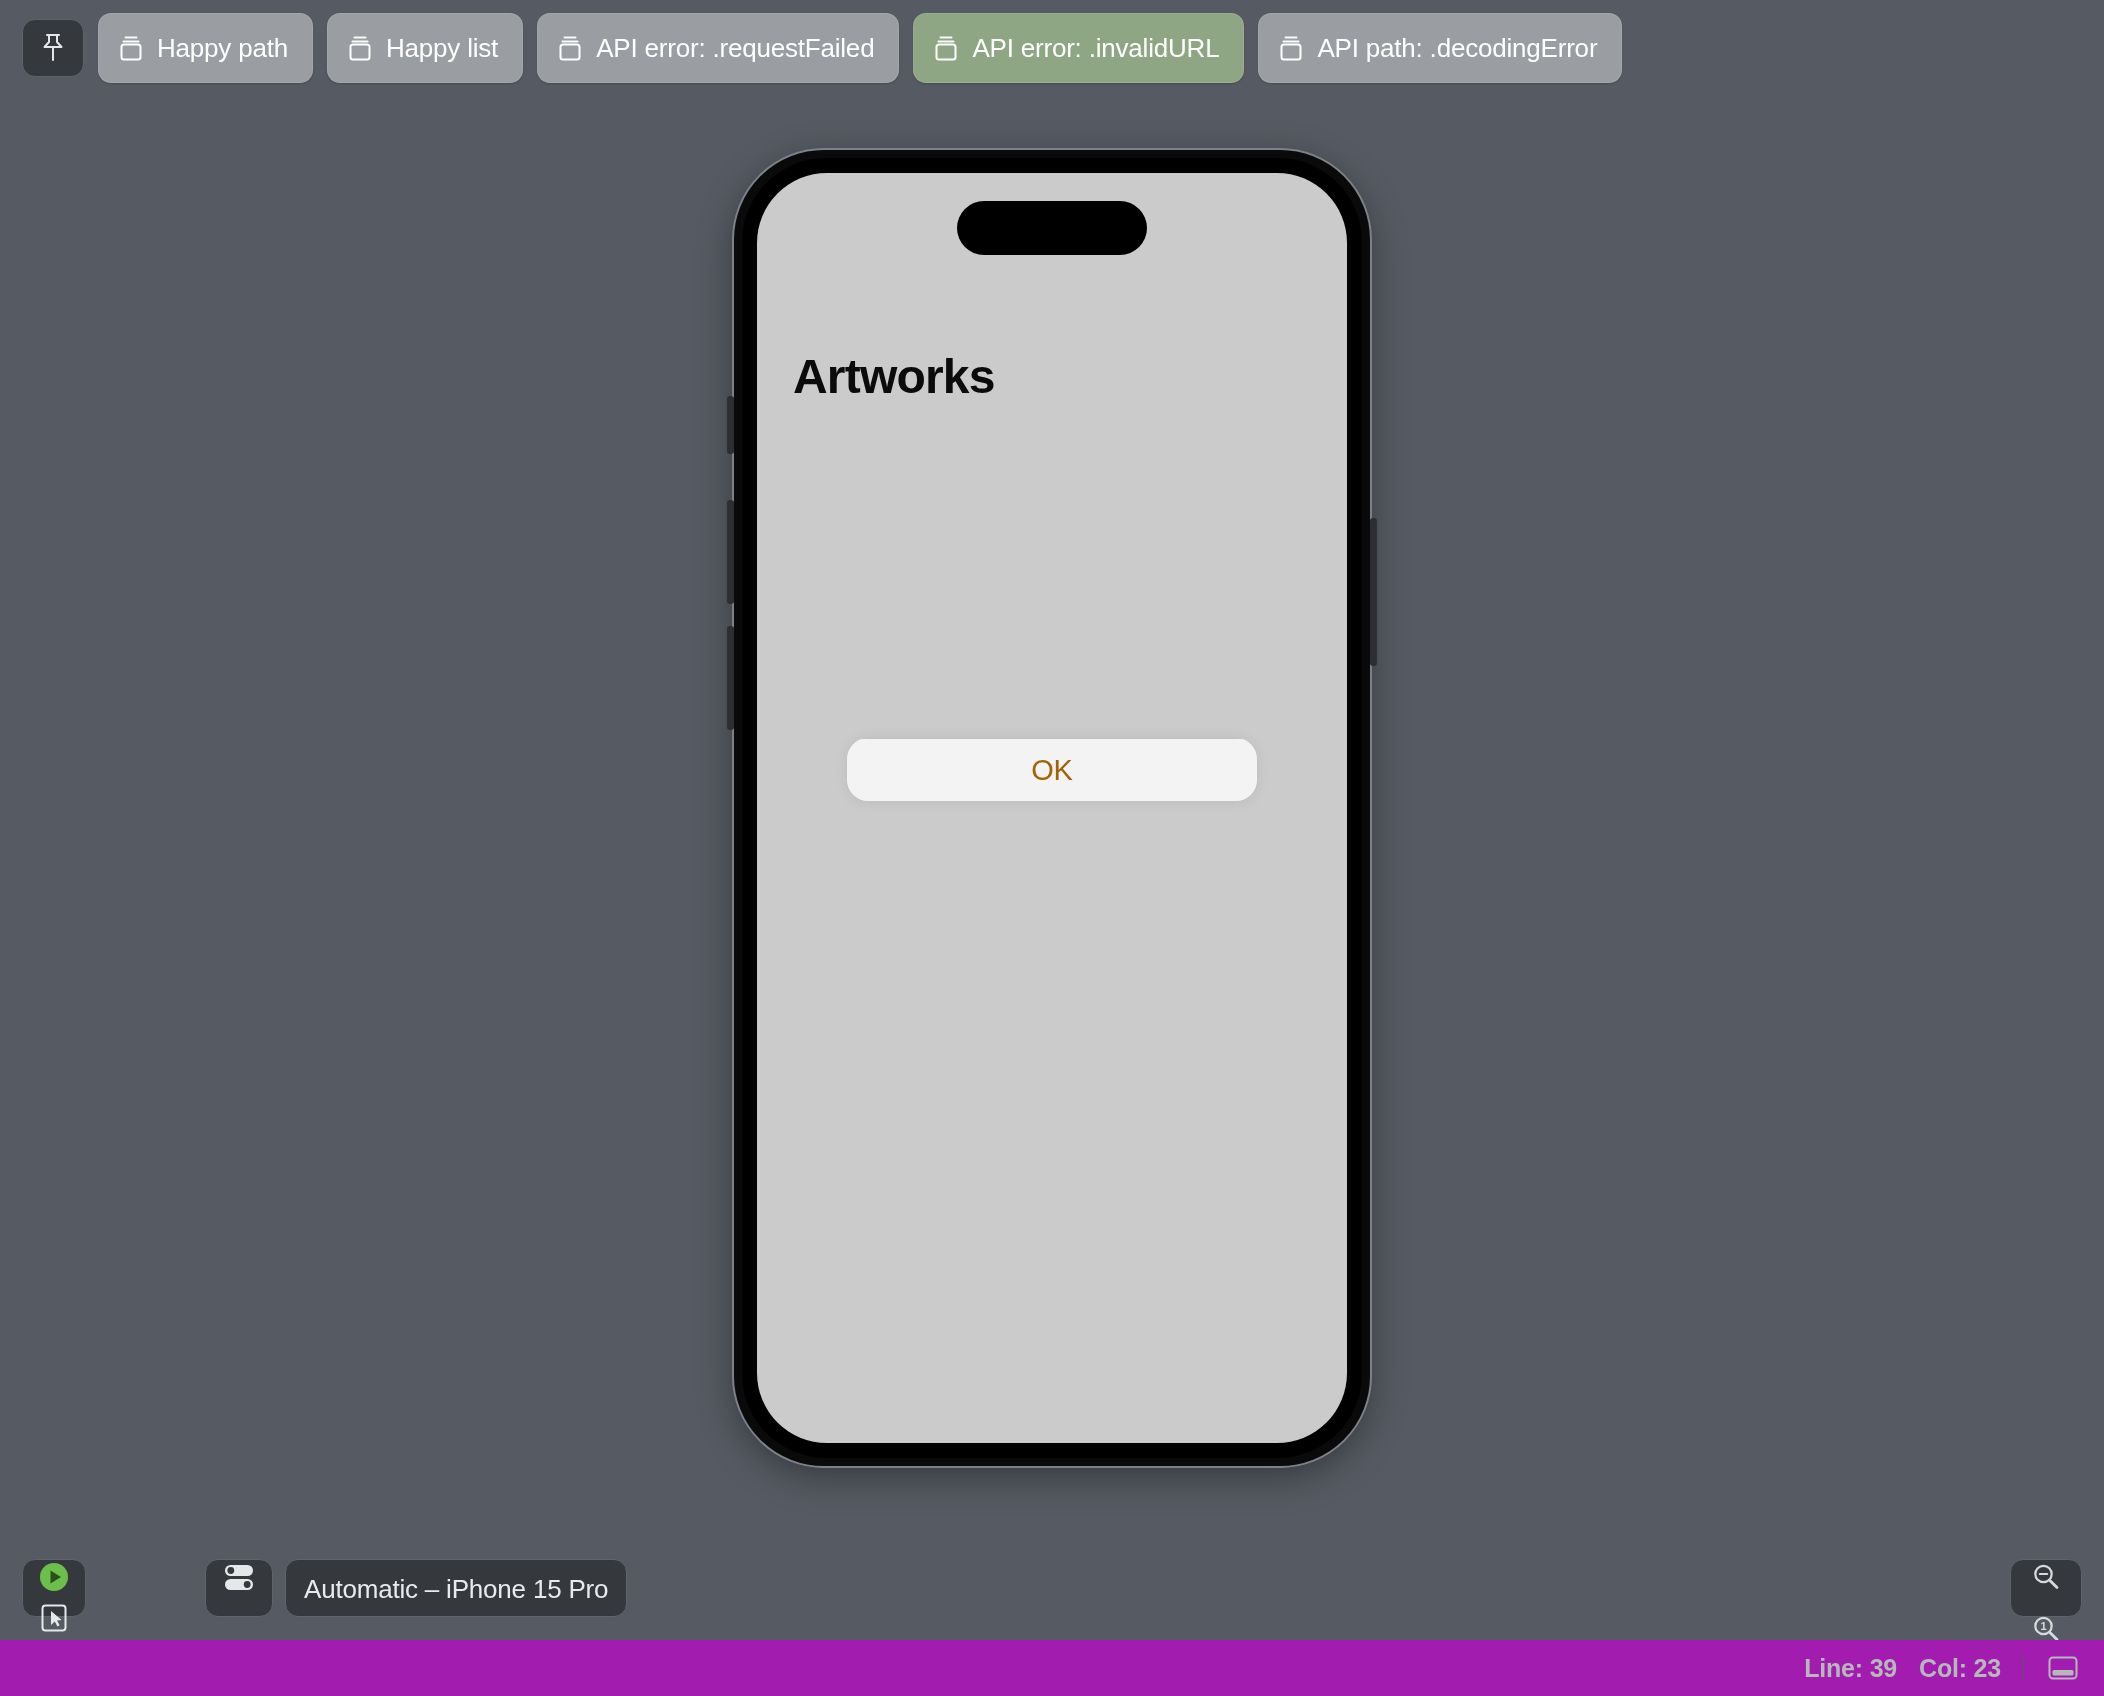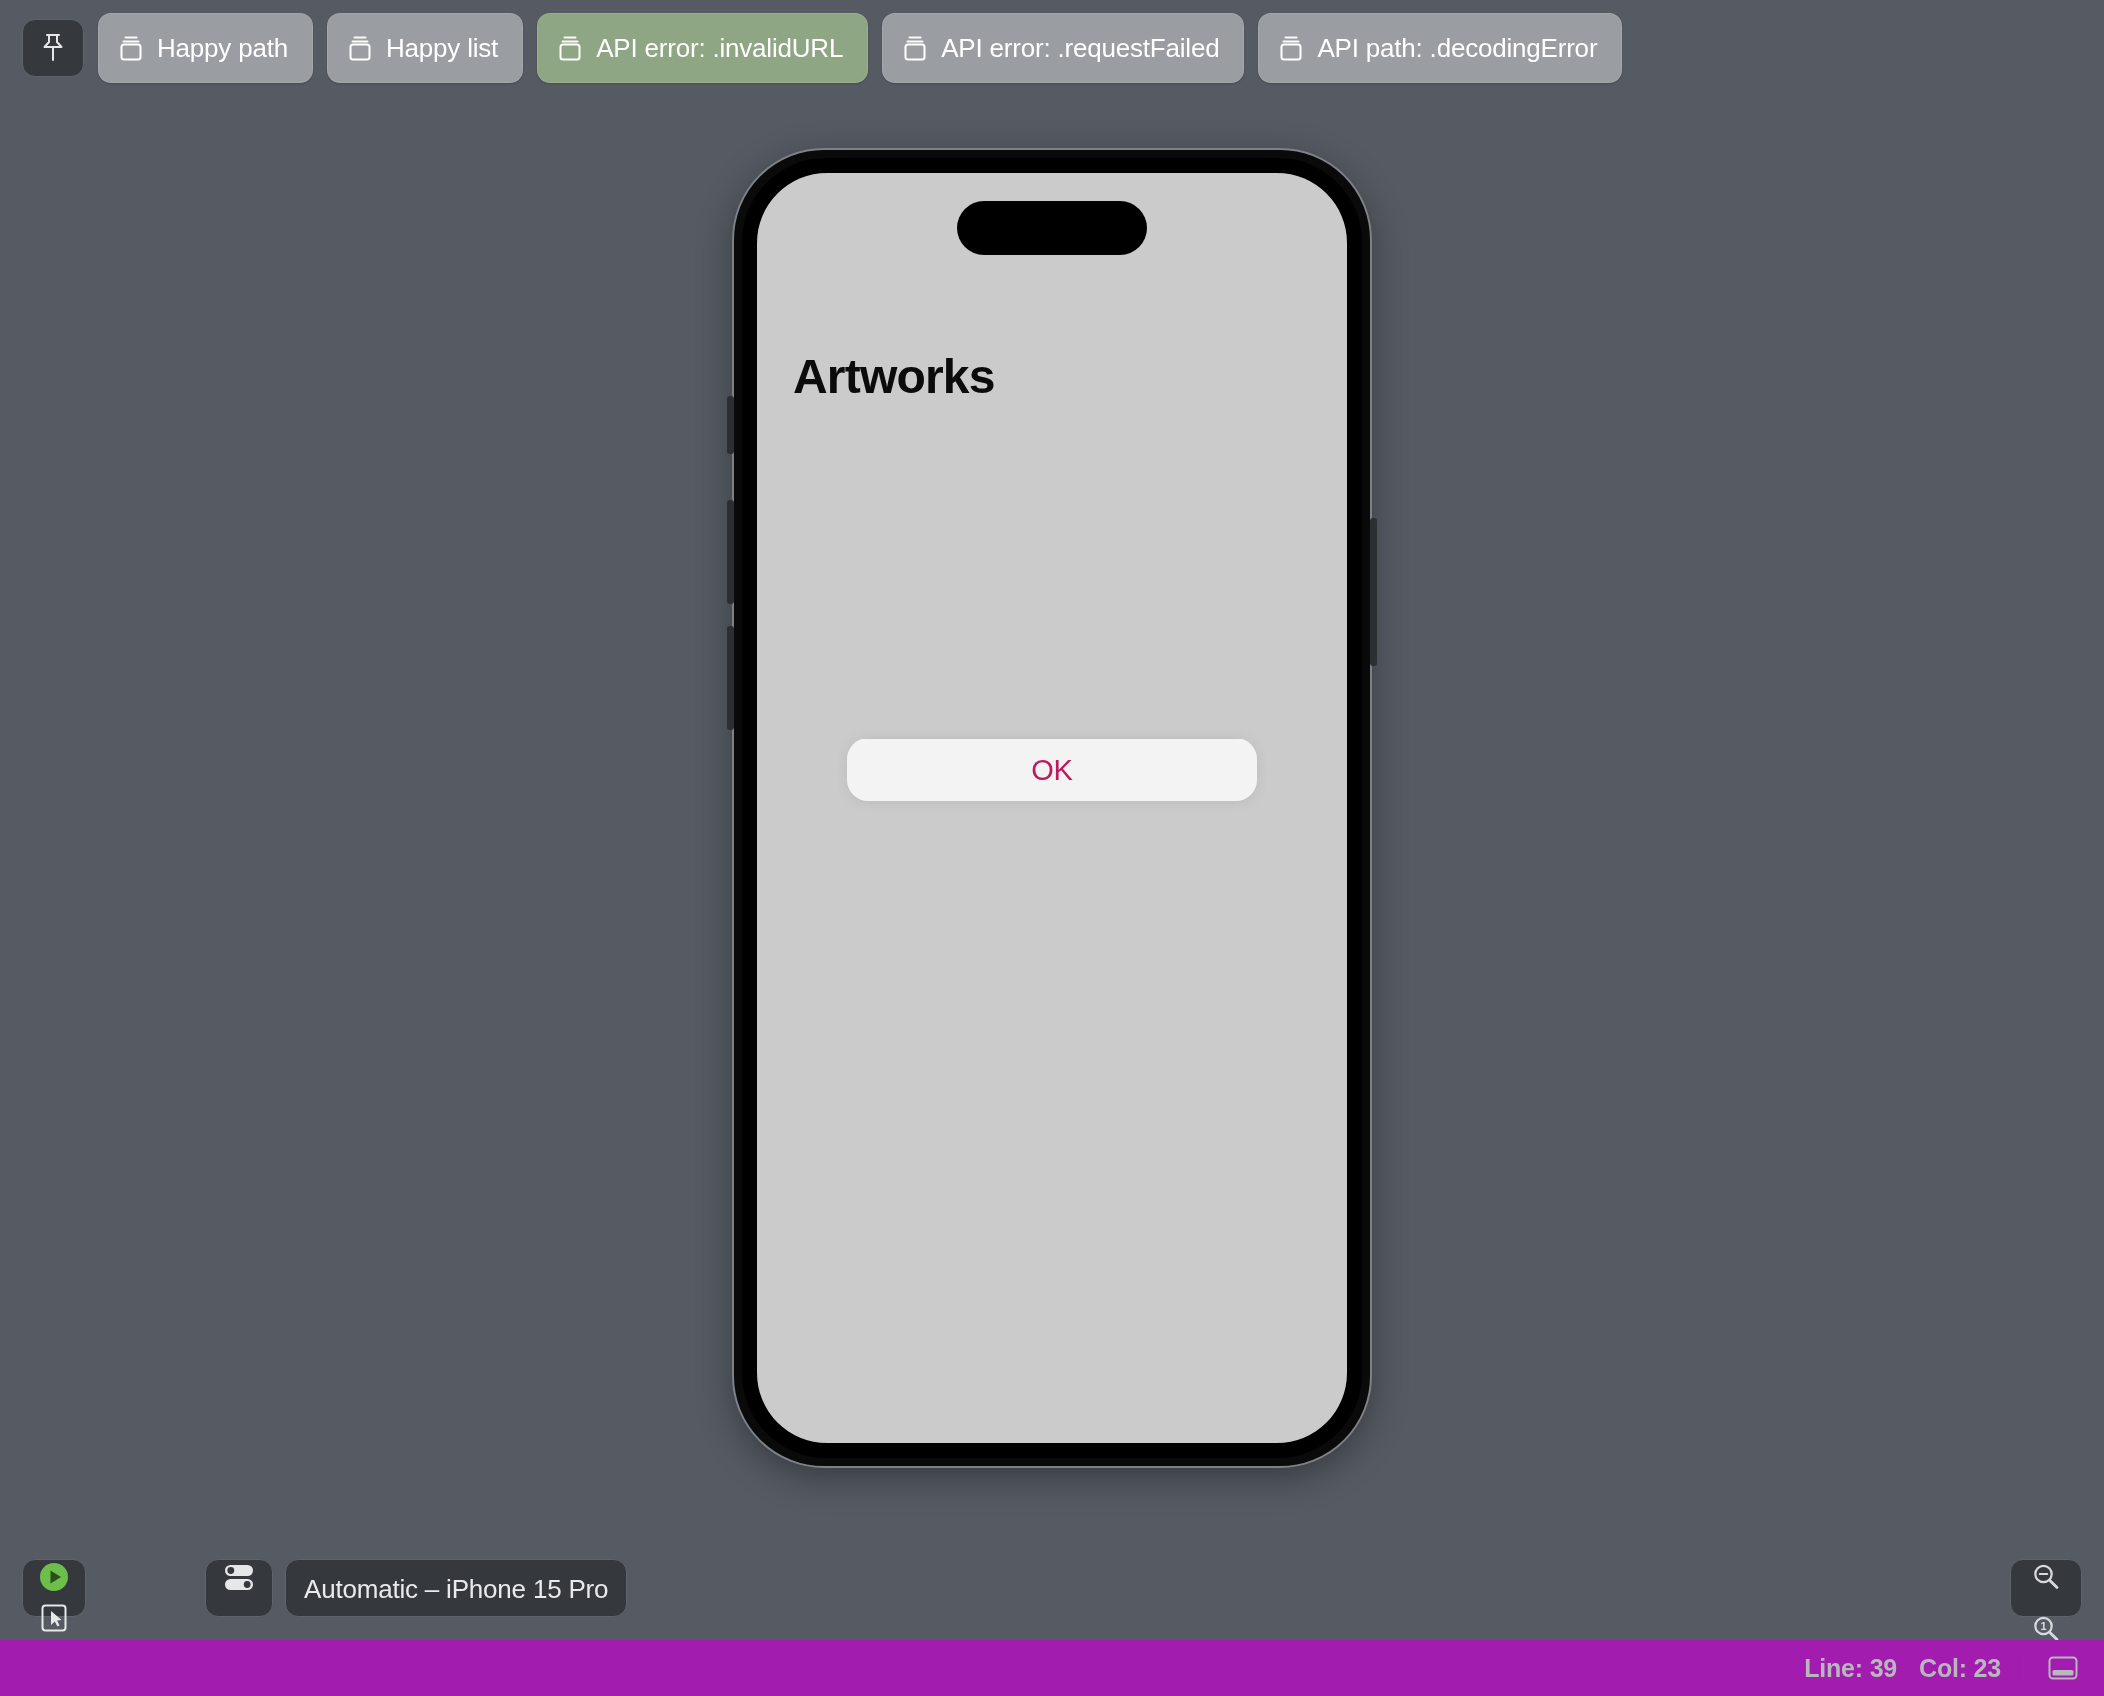--- a/index.html
+++ b/index.html
@@ -75,21 +75,21 @@
     width:410px; border-radius:21px; overflow:hidden;
     background:rgba(245,245,245,0.96);
     box-shadow:0 1px 14px rgba(0,0,0,0.08);
   }
   .alert-body { padding:28px 22px 26px; text-align:center; }
   .alert-title { font-size:27px; font-weight:bold; color:#000; letter-spacing:-0.2px; }
   .alert-message { font-size:22px; color:#000; margin-top:8px; letter-spacing:-0.2px; }
   .alert-divider { height:1px; background:rgba(60,60,67,0.28); }
   .alert-action {
     height:62px; display:flex; align-items:center; justify-content:center;
-    color:#be185d; font-size:29px; cursor:pointer; letter-spacing:-0.2px;
+    color:#a16207; font-size:29px; cursor:pointer; letter-spacing:-0.2px;
   }
 
   
   #canvas-toolbar {
     position:absolute; left:0; top:1536px; width:2104px; height:104px;
   }
   .ctl-group {
     position:absolute; height:58px; border-radius:13px;
     background:#35383d; border:1px solid #5f646c;
     display:flex; align-items:center;flex-direction:column;
@@ -135,36 +135,36 @@
 
   <div class="tab-chip">
     <svg width="24" height="26" viewBox="0 0 24 26">
       <rect x="5.5" y="1.5" width="13" height="2" rx="1" fill="#ffffff" opacity="0.95"></rect>
       <rect x="3.5" y="5.5" width="17" height="2" rx="1" fill="#ffffff" opacity="0.95"></rect>
       <rect x="2.5" y="9.5" width="19" height="15" rx="2.5" stroke="#ffffff" stroke-width="2" fill="none"></rect>
     </svg>
     <span class="tab-label">Happy list</span>
   </div>
 
+  <div class="tab-chip">
+    <svg width="24" height="26" viewBox="0 0 24 26">
+      <rect x="5.5" y="1.5" width="13" height="2" rx="1" fill="#ffffff" opacity="0.95"></rect>
+      <rect x="3.5" y="5.5" width="17" height="2" rx="1" fill="#ffffff" opacity="0.95"></rect>
+      <rect x="2.5" y="9.5" width="19" height="15" rx="2.5" stroke="#ffffff" stroke-width="2" fill="none"></rect>
+    </svg>
+    <span class="tab-label">API error: .requestFailed</span>
+  </div>
+
   <div class="tab-chip selected">
     <svg width="24" height="26" viewBox="0 0 24 26">
       <rect x="5.5" y="1.5" width="13" height="2" rx="1" fill="#ffffff" opacity="0.95"></rect>
       <rect x="3.5" y="5.5" width="17" height="2" rx="1" fill="#ffffff" opacity="0.95"></rect>
       <rect x="2.5" y="9.5" width="19" height="15" rx="2.5" stroke="#ffffff" stroke-width="2" fill="none"></rect>
     </svg>
     <span class="tab-label">API error: .invalidURL</span>
-  </div>
-
-  <div class="tab-chip">
-    <svg width="24" height="26" viewBox="0 0 24 26">
-      <rect x="5.5" y="1.5" width="13" height="2" rx="1" fill="#ffffff" opacity="0.95"></rect>
-      <rect x="3.5" y="5.5" width="17" height="2" rx="1" fill="#ffffff" opacity="0.95"></rect>
-      <rect x="2.5" y="9.5" width="19" height="15" rx="2.5" stroke="#ffffff" stroke-width="2" fill="none"></rect>
-    </svg>
-    <span class="tab-label">API error: .requestFailed</span>
   </div>
 
   <div class="tab-chip">
     <svg width="24" height="26" viewBox="0 0 24 26">
       <rect x="5.5" y="1.5" width="13" height="2" rx="1" fill="#ffffff" opacity="0.95"></rect>
       <rect x="3.5" y="5.5" width="17" height="2" rx="1" fill="#ffffff" opacity="0.95"></rect>
       <rect x="2.5" y="9.5" width="19" height="15" rx="2.5" stroke="#ffffff" stroke-width="2" fill="none"></rect>
     </svg>
     <span class="tab-label">API path: .decodingError</span>
   </div>

